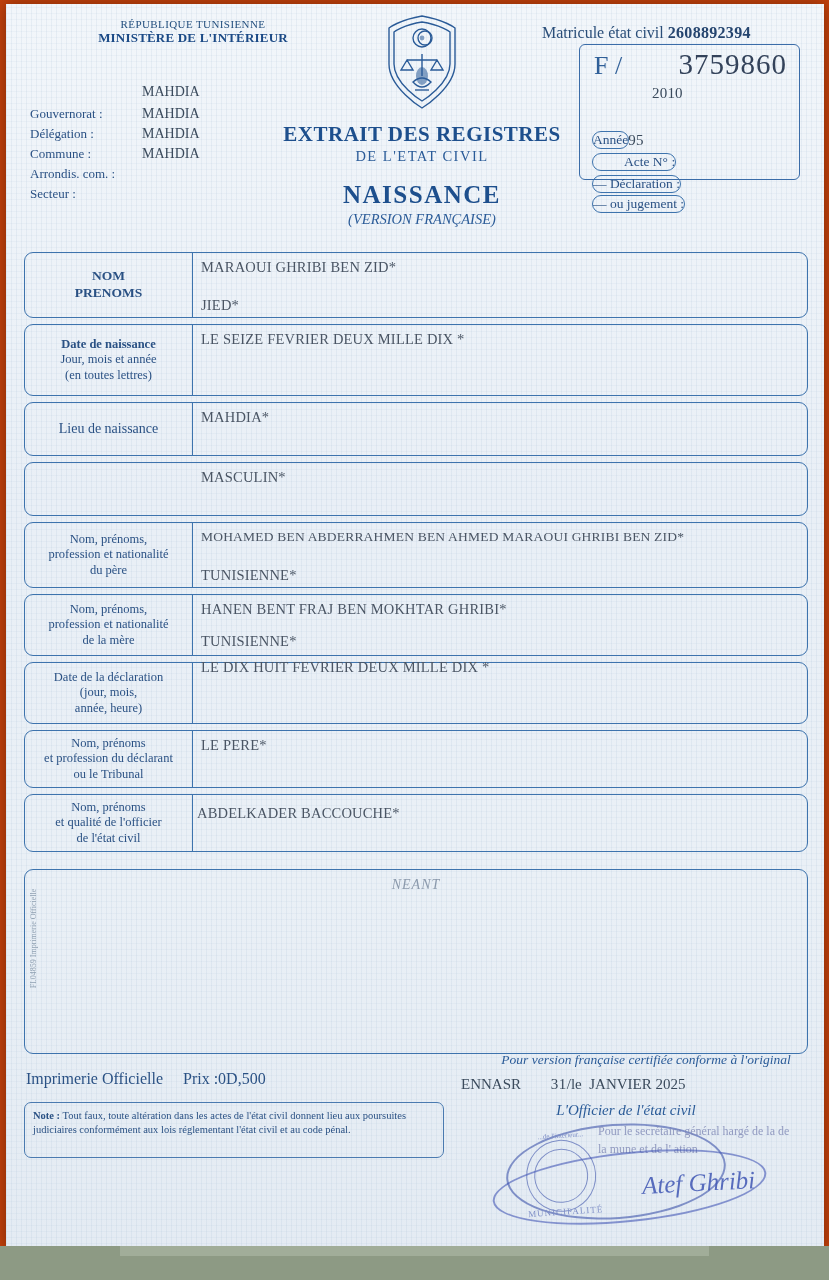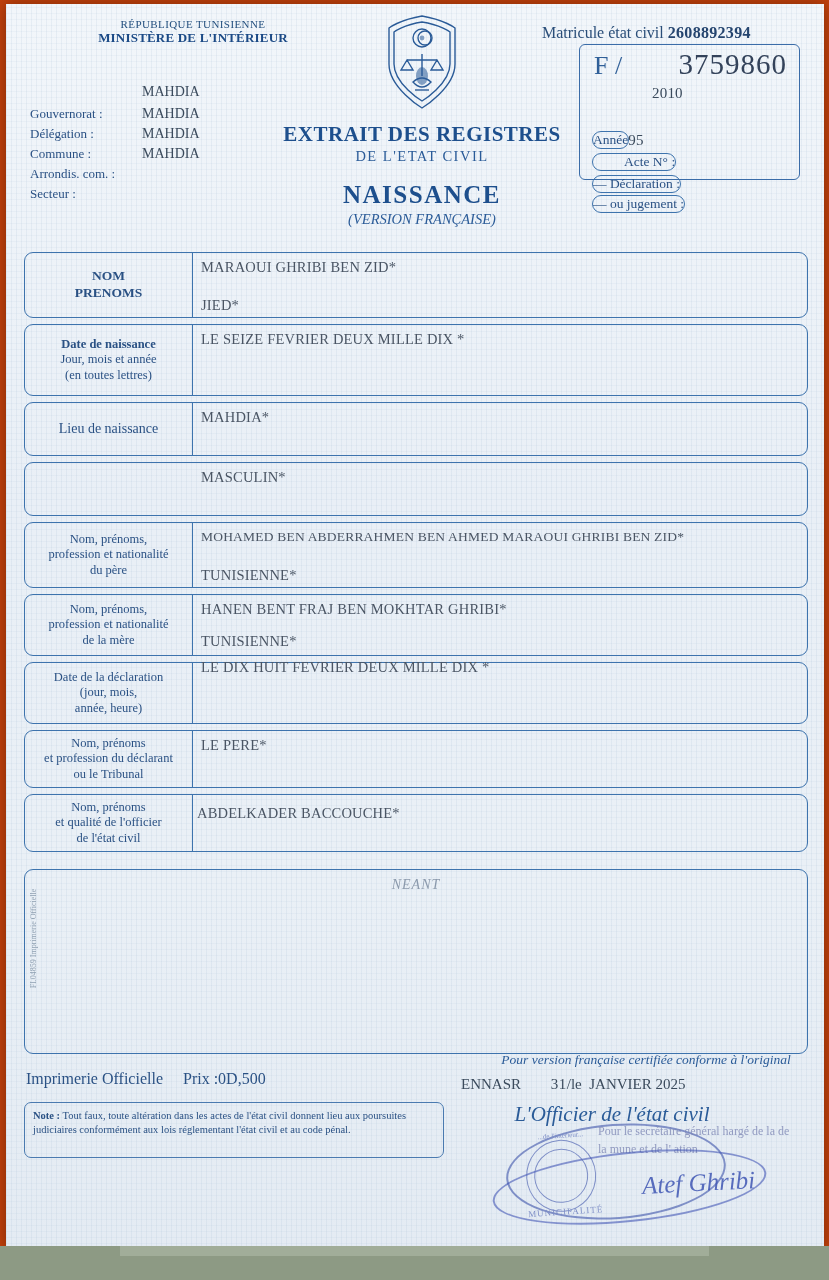--- a/index.html
+++ b/index.html
@@ -166,22 +166,22 @@
     position:absolute; left:470px; top:1048px; width:340px; text-align:center;
     font-style:italic; font-size:13.5px; color:#2a5b98;
   }
   #place {
     position:absolute; left:455px; top:1072px; width:340px;
     font-size:15px; color:#3a4a5c;
   }
   #place .city { margin-right:26px; }
   #place .d { letter-spacing:.5px; }
   #officier {
-    position:absolute; left:456px; top:1098px; width:300px; text-align:center;
-    font-style:italic; font-size:21px; color:#2a5b98;
+    position:absolute; left:470px; top:1098px; width:300px; text-align:center;
+    font-style:italic; font-size:15px; color:#2a5b98;
   }
 
   
   #stamp {
     position:absolute; left:500px; top:1120px; width:220px; height:95px;
     border:2px solid #4a5fb0; border-radius:50%/50%;
     transform: rotate(-4deg);
     opacity:.65;
   }
   #stamp .inner {

